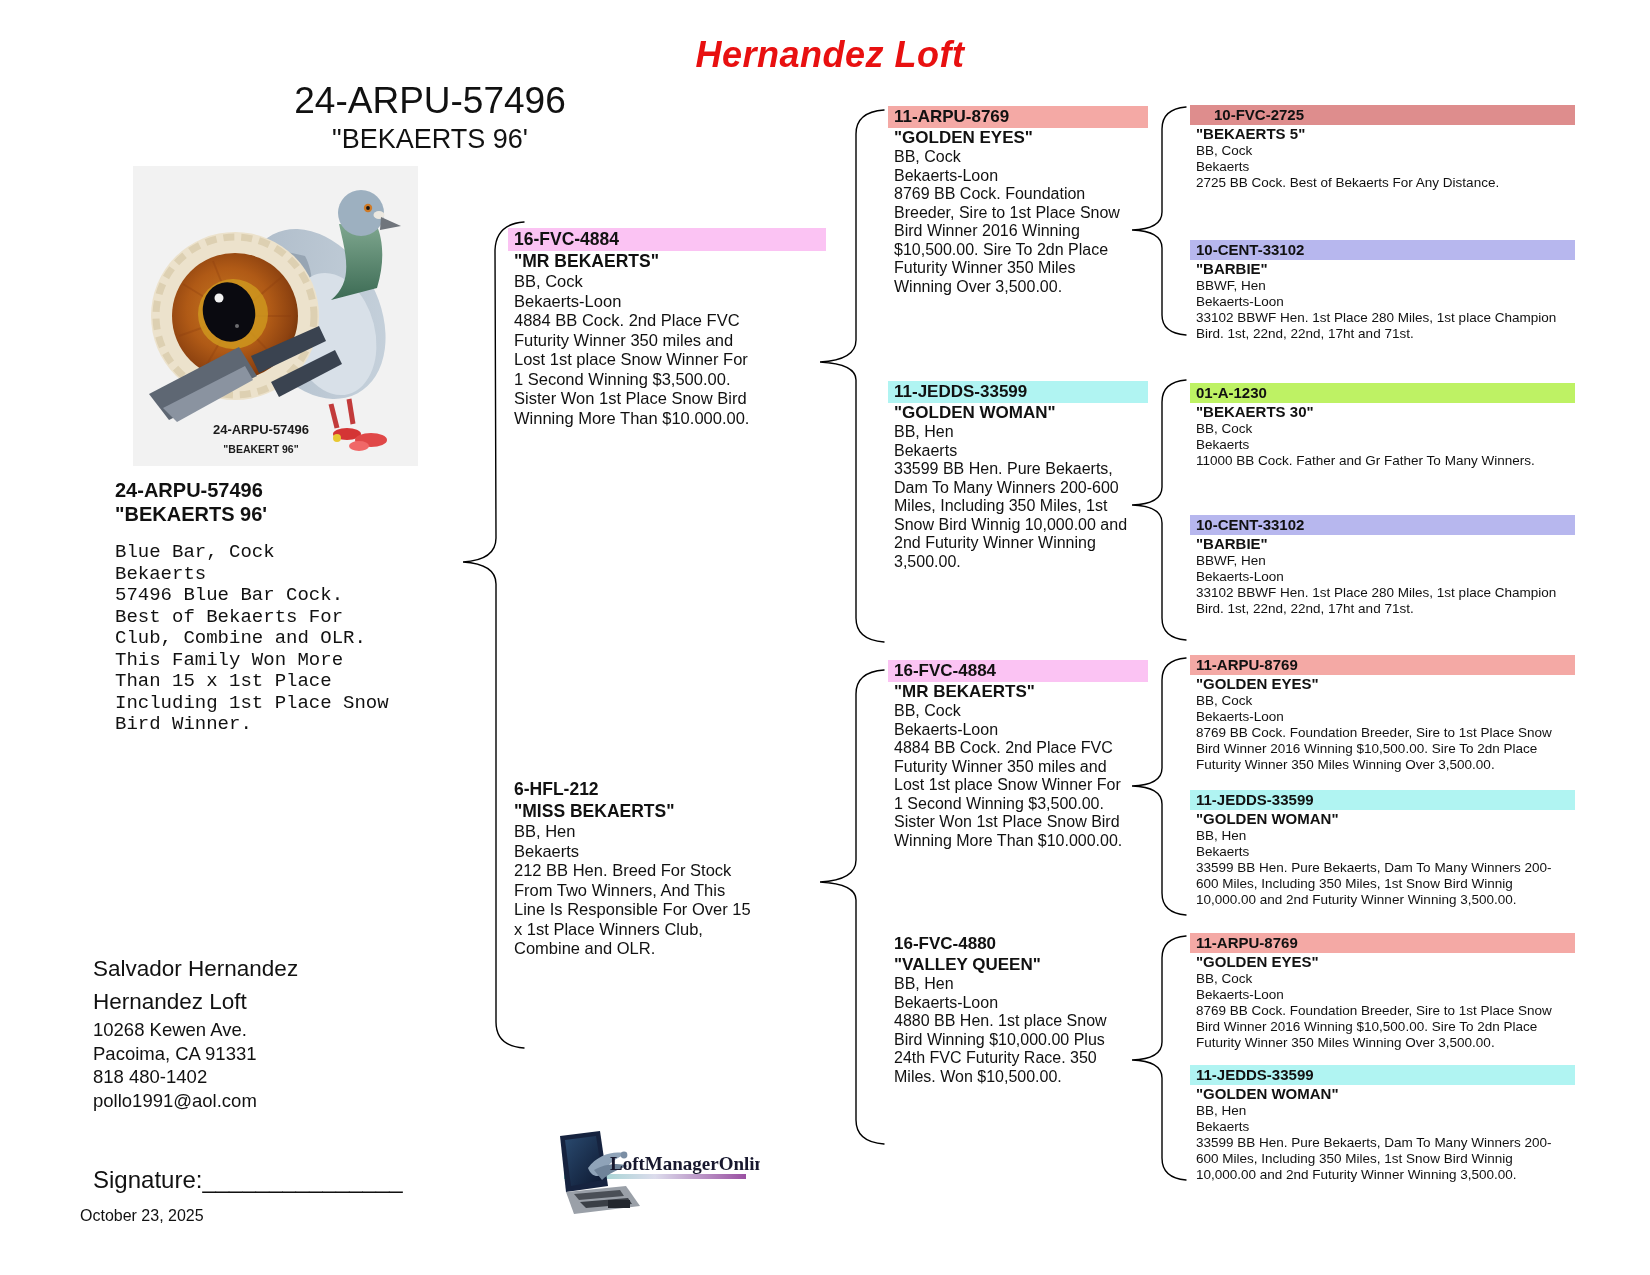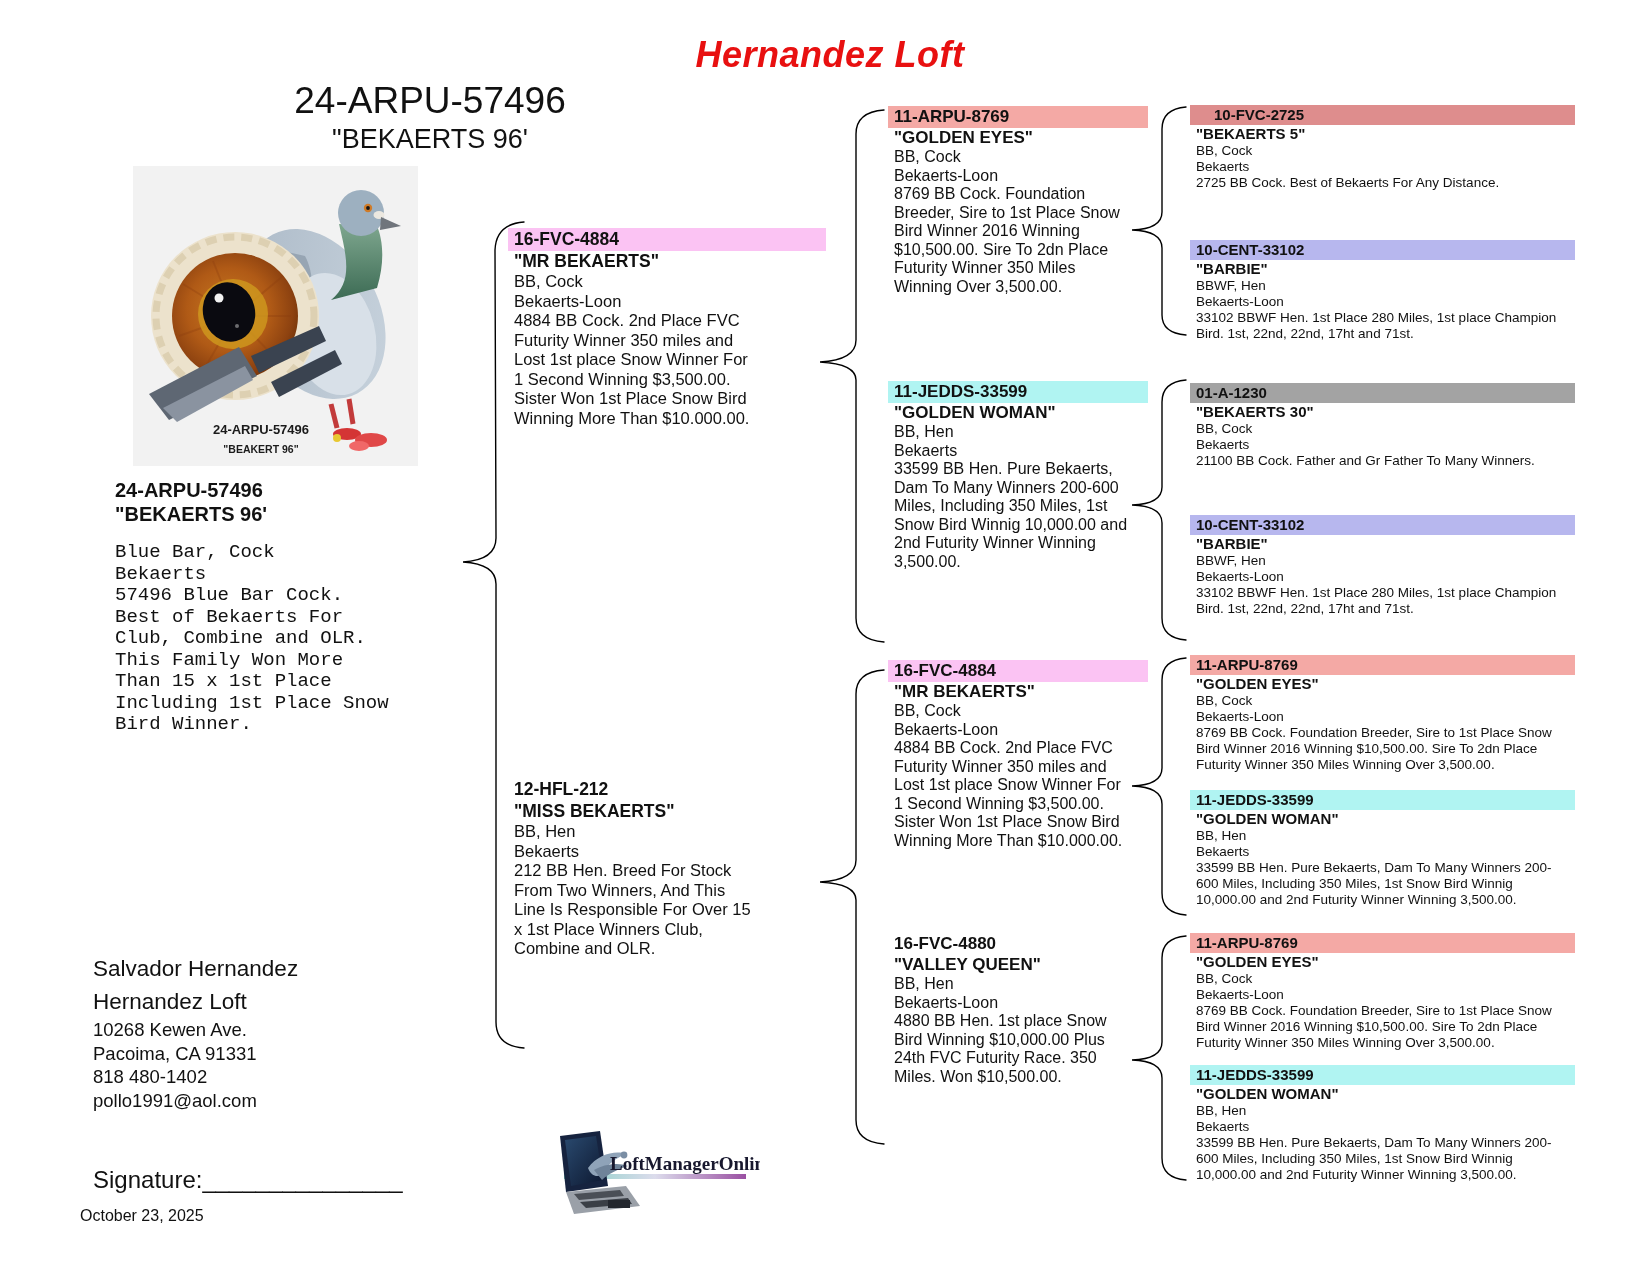--- a/index.html
+++ b/index.html
@@ -155,21 +155,21 @@
   <div class="entry g1" style="left:508px;top:228px;width:318px">
     <div class="band" style="background-color: rgb(251, 195, 243);">16-FVC-4884</div>
     <div class="nick">"MR BEKAERTS"</div>
     <div class="body">
       <div>BB, Cock</div>
       <div>Bekaerts-Loon</div>
       <div>4884 BB Cock. 2nd Place FVC Futurity Winner 350 miles and Lost 1st place Snow Winner For 1 Second Winning $3,500.00. Sister Won 1st Place Snow Bird Winning More Than $10.000.00.</div>
     </div>
   </div>
   <div class="entry g1" style="left:508px;top:778px;width:318px">
-    <div class="band">12-HFL-212</div>
+    <div class="band">6-HFL-212</div>
     <div class="nick">"MISS BEKAERTS"</div>
     <div class="body">
       <div>BB, Hen</div>
       <div>Bekaerts</div>
       <div>212 BB Hen. Breed For Stock From Two Winners, And This Line Is Responsible For Over 15 x 1st Place Winners Club, Combine and OLR.</div>
     </div>
   </div>
 
   <div class="entry g2" style="left:888px;top:106px;width:260px">
     <div class="band" style="background-color: rgb(244, 169, 165);">11-ARPU-8769</div>
@@ -220,26 +220,26 @@
   <div class="entry g3" style="left:1190px;top:240px;width:385px">
     <div class="band" style="background-color: rgb(183, 183, 238);">10-CENT-33102</div>
     <div class="nick">"BARBIE"</div>
     <div class="body">
       <div>BBWF, Hen</div>
       <div>Bekaerts-Loon</div>
       <div>33102 BBWF Hen. 1st Place 280 Miles, 1st place Champion Bird. 1st, 22nd, 22nd, 17ht and 71st.</div>
     </div>
   </div>
   <div class="entry g3" style="left:1190px;top:383px;width:385px">
-    <div class="band" style="background-color: #a3a3a3;">01-A-1230</div>
+    <div class="band" style="background-color: #bef264;">01-A-1230</div>
     <div class="nick">"BEKAERTS 30"</div>
     <div class="body">
       <div>BB, Cock</div>
       <div>Bekaerts</div>
-      <div>21100 BB Cock. Father and Gr Father To Many Winners.</div>
+      <div>11000 BB Cock. Father and Gr Father To Many Winners.</div>
     </div>
   </div>
   <div class="entry g3" style="left:1190px;top:515px;width:385px">
     <div class="band" style="background-color: rgb(183, 183, 238);">10-CENT-33102</div>
     <div class="nick">"BARBIE"</div>
     <div class="body">
       <div>BBWF, Hen</div>
       <div>Bekaerts-Loon</div>
       <div>33102 BBWF Hen. 1st Place 280 Miles, 1st place Champion Bird. 1st, 22nd, 22nd, 17ht and 71st.</div>
     </div>

